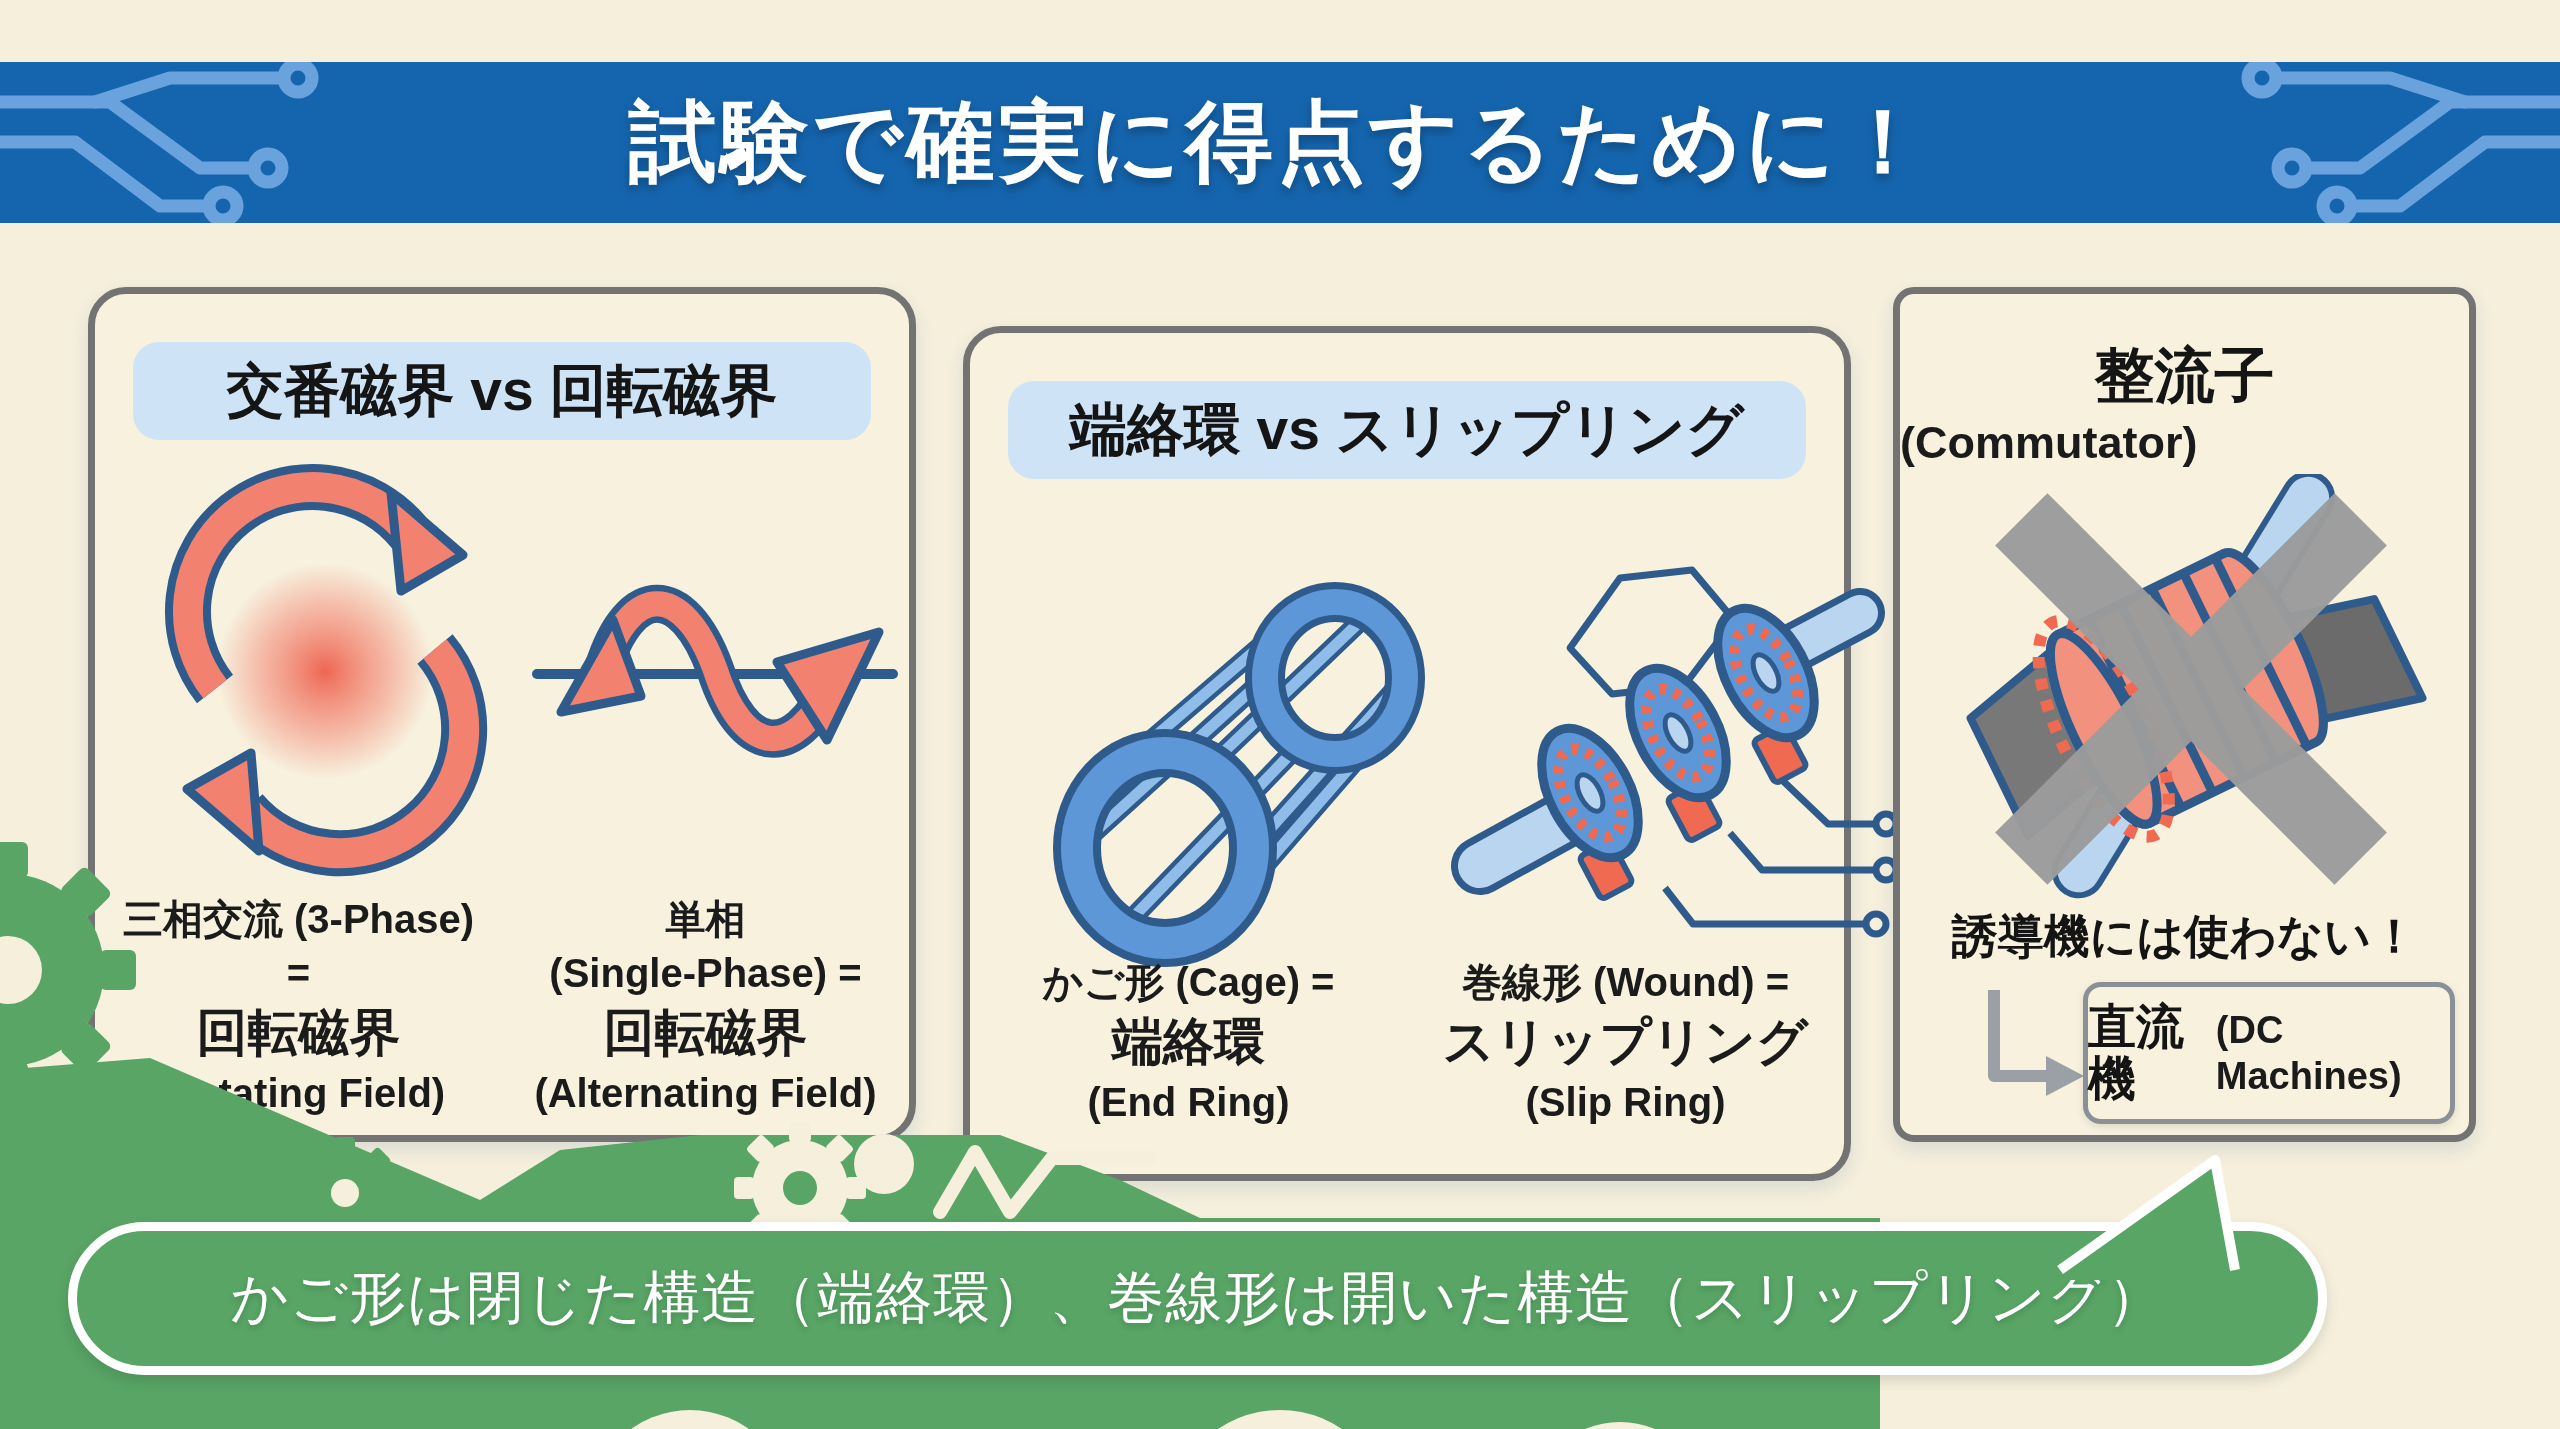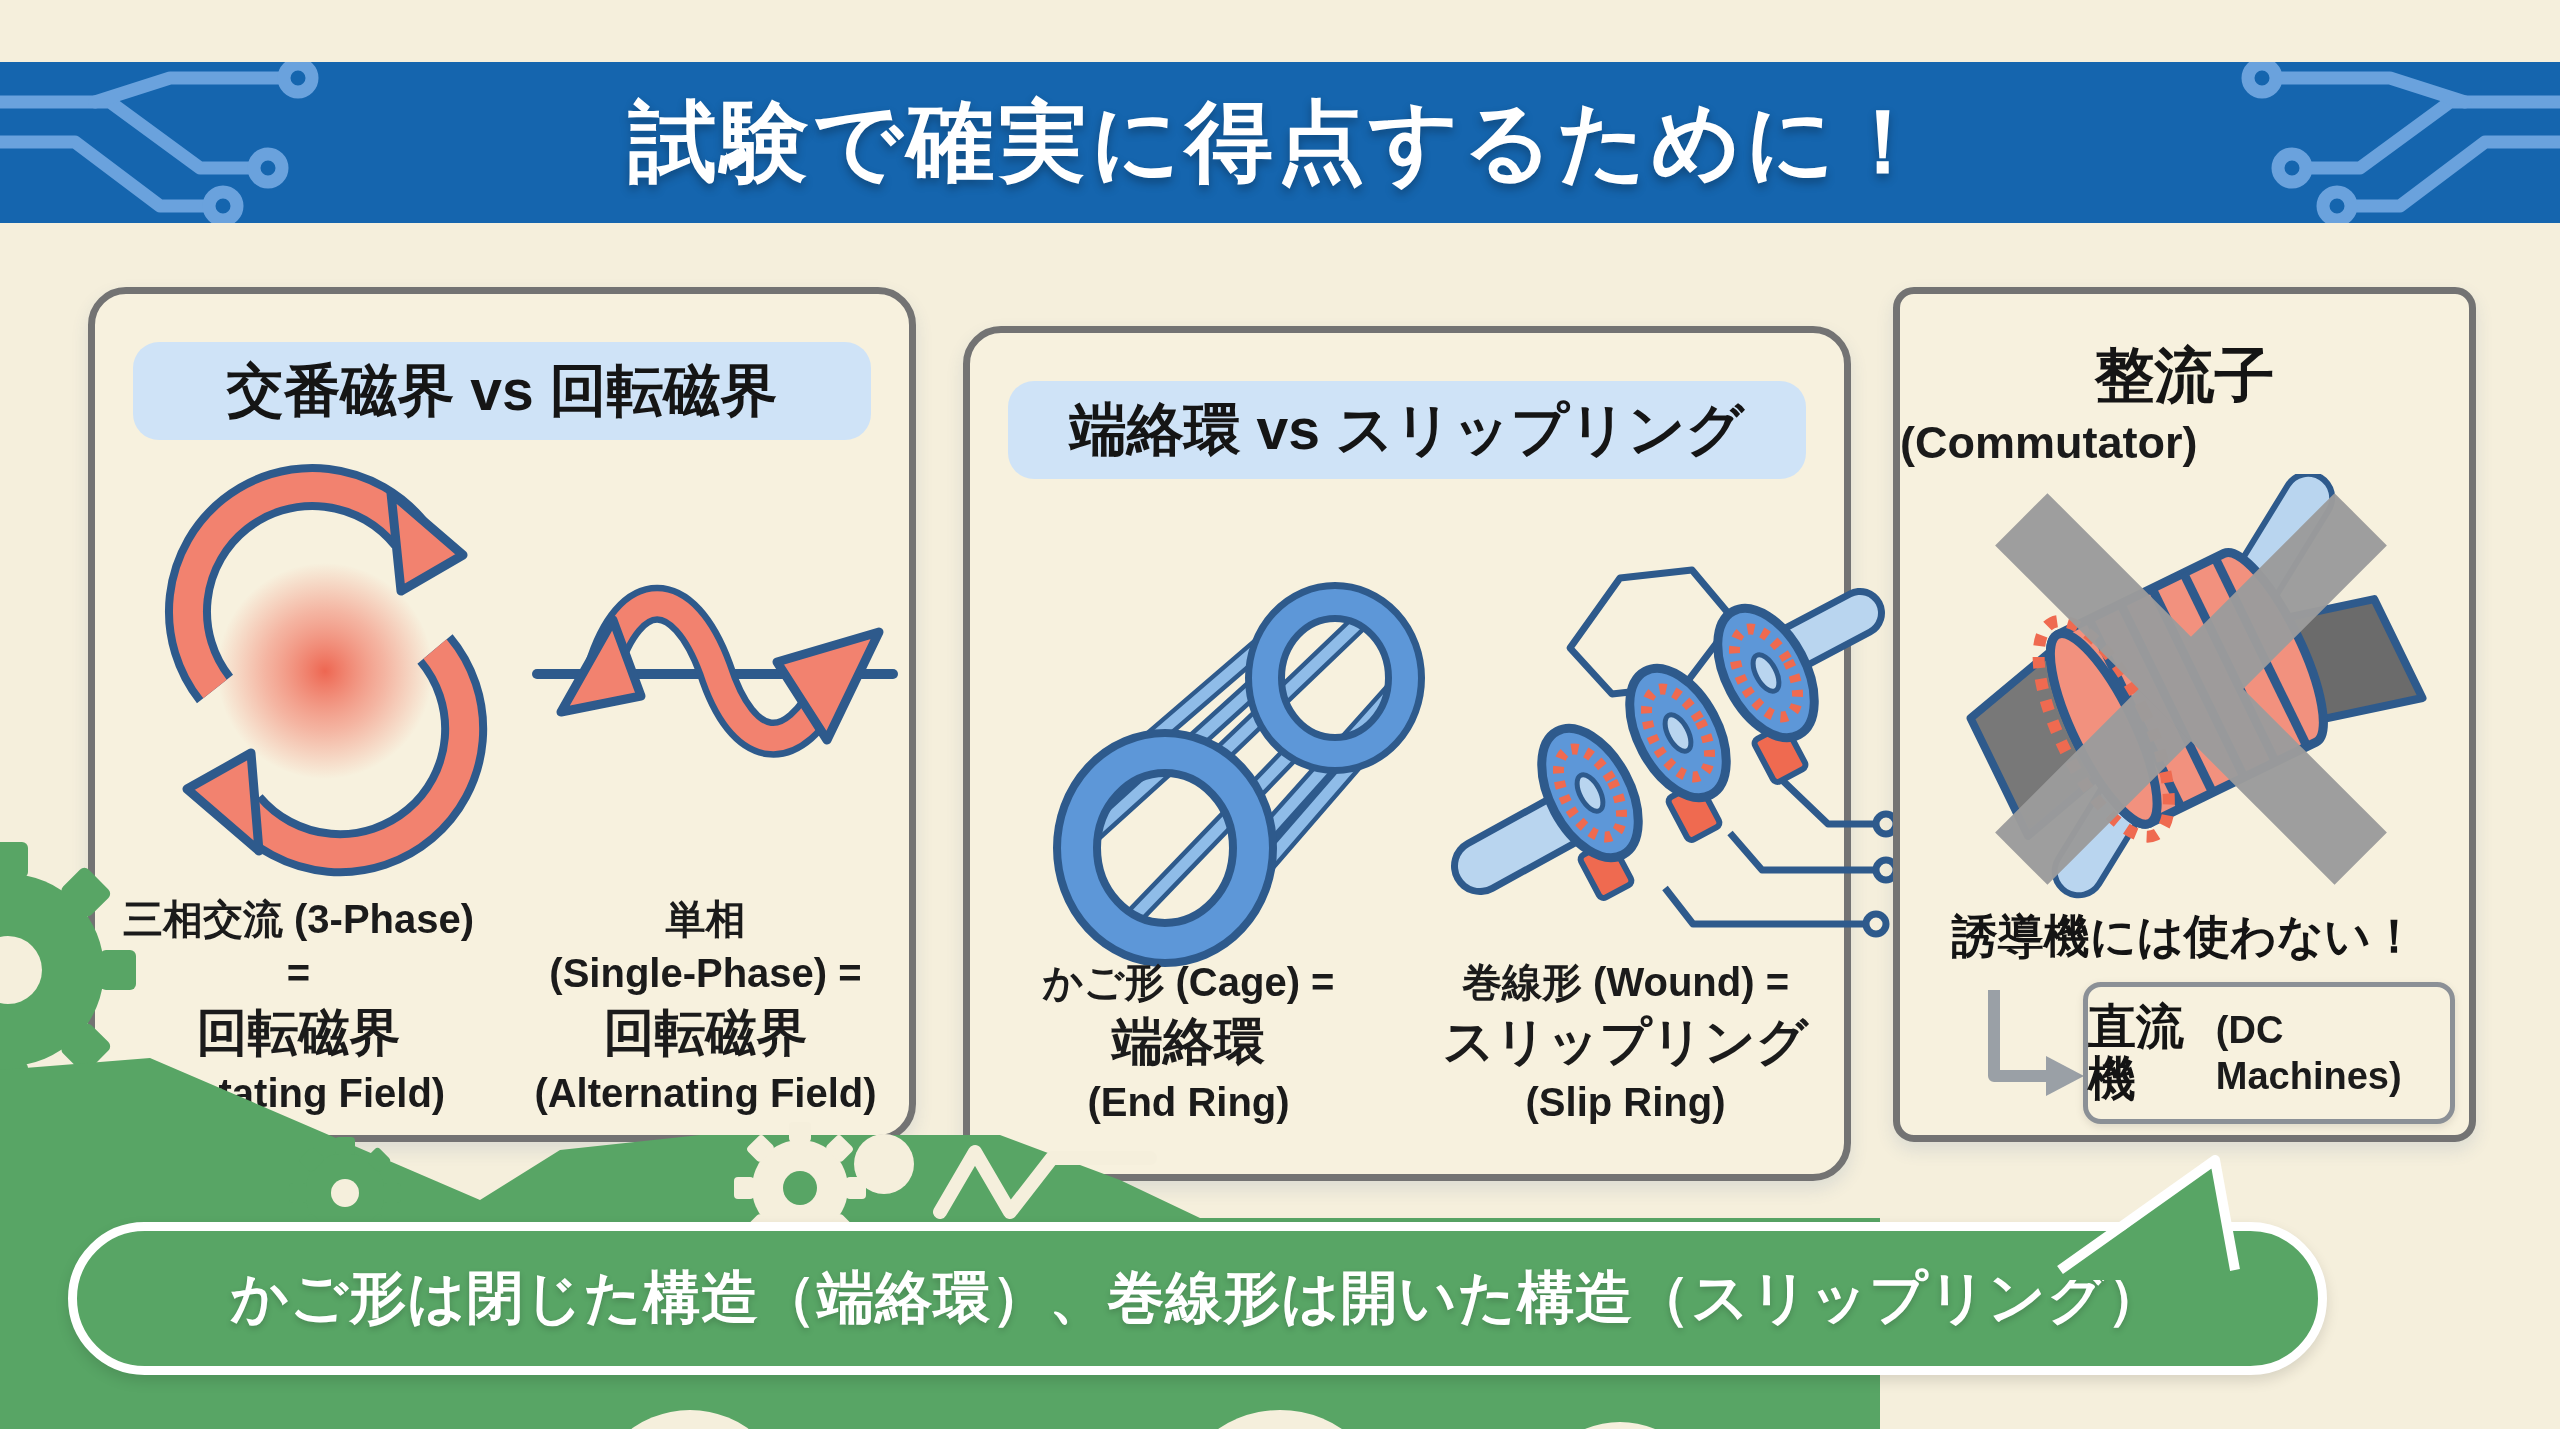--- a/index.html
+++ b/index.html
@@ -37,21 +37,21 @@
   .dc-box{position:absolute;left:183px;top:688px;width:362px;height:132px;border:5px solid #8b9096;
           border-radius:18px;background:#f7f1de;display:flex;flex-direction:row;align-items:center;justify-content:center;
           box-shadow:0 3px 8px rgba(0,0,0,.10);}
   .dc-box .b1{font-size:48px;font-weight:900;color:#141414;line-height:52px;}
   .dc-box .b2{font-size:38px;font-weight:600;color:#1b1b1b;line-height:46px;}
 
   
   .footer-banner{position:absolute;left:68px;top:1222px;width:2259px;height:153px;background:#58a565;
         border:9px solid #ffffff;border-radius:82px;box-sizing:border-box;z-index:6;
         display:flex;align-items:center;justify-content:center;box-shadow:0 6px 14px rgba(0,0,0,.12);}
-  .footer-banner .ftext{color:#ffffff;font-size:57px;font-weight:700;letter-spacing:1px;white-space:nowrap;
+  .footer-banner .ftext{color:#ffffff;font-size:57px;font-weight:400;letter-spacing:1px;white-space:nowrap;
         text-shadow:0 3px 6px rgba(0,0,0,.18);}
   .landscape{position:absolute;left:0;top:820px;z-index:4;}
   .tail{position:absolute;left:2020px;top:1120px;z-index:7;}
 </style>
 </head>
 <body>
 
 <div class="stage">
 
   <svg class="landscape" width="2560" height="609" viewBox="0 0 2560 609">

